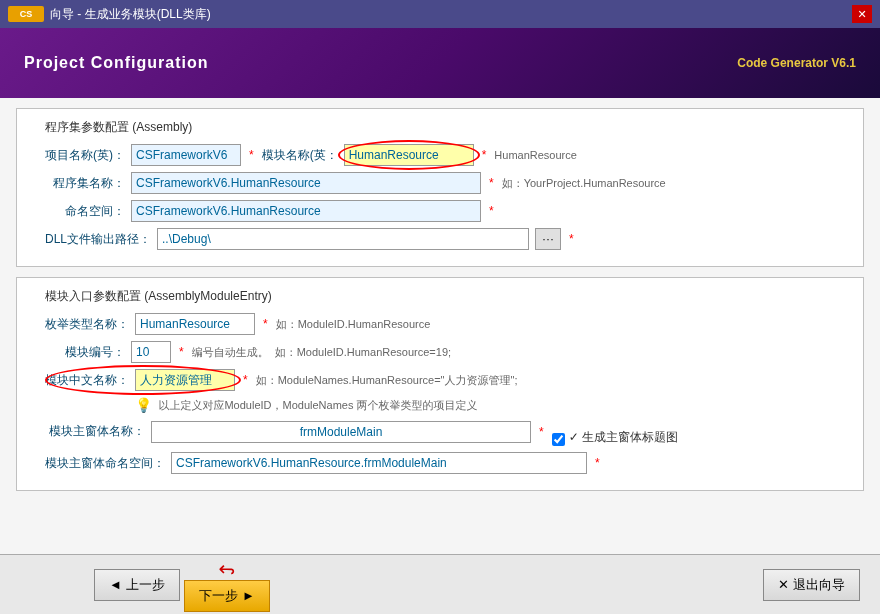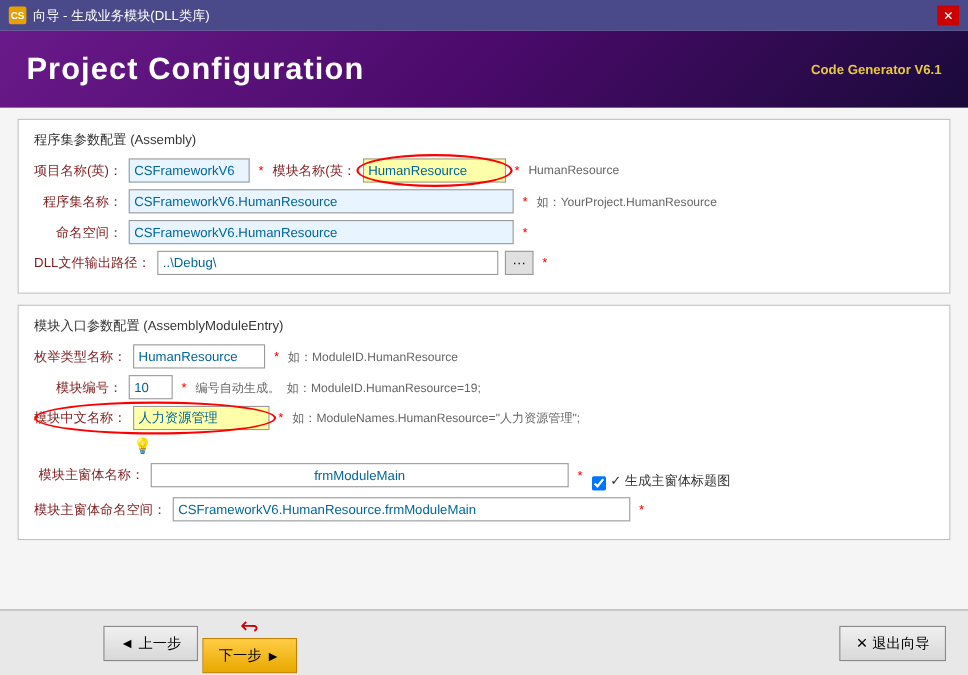--- a/index.html
+++ b/index.html
@@ -22,21 +22,21 @@
       padding: 0 8px;
       justify-content: space-between;
     }
     .title-bar-left {
       display: flex;
       align-items: center;
       gap: 6px;
       font-size: 12px;
     }
     .title-bar-icon {
-      width: 16px;
+      width: 36px;
       height: 16px;
       background: #e8a000;
       border-radius: 2px;
       display: flex;
       align-items: center;
       justify-content: center;
       font-size: 9px;
       color: white;
       font-weight: bold;
     }
@@ -57,21 +57,21 @@
     .header-banner {
       background: linear-gradient(135deg, #6a1a8a 0%, #4a0a6a 50%, #1a0a3a 100%);
       height: 70px;
       display: flex;
       align-items: center;
       justify-content: space-between;
       padding: 0 24px;
     }
     .banner-title {
       color: white;
-      font-size: 28px;
+      font-size: 16px;
       font-weight: bold;
       letter-spacing: 1px;
     }
     .banner-subtitle {
       color: #e8c840;
       font-size: 12px;
       font-weight: bold;
     }
 
     
@@ -80,38 +80,38 @@
       padding: 10px 16px;
       height: calc(614px - 28px - 70px - 60px);
       overflow-y: auto;
     }
 
     
     .section {
       border: 1px solid #c0c0c0;
       background: white;
       margin-bottom: 10px;
-      padding: 10px 14px;
+      padding: 10px 28px;
     }
     .section-title {
       font-size: 12px;
       color: #333;
       margin-bottom: 8px;
       font-weight: normal;
     }
 
     
     .form-row {
       display: flex;
       align-items: center;
       margin-bottom: 6px;
       gap: 6px;
     }
     .form-label {
-      color: #7f1d1d;
+      color: #0c4a6e;
       min-width: 80px;
       text-align: right;
       white-space: nowrap;
     }
     .form-input {
       border: 1px solid #999;
       background: #e8f4ff;
       height: 22px;
       padding: 2px 4px;
       font-size: 12px;
@@ -284,21 +284,21 @@
     </div>
 
     <div class="form-row">
       <span class="form-label">命名空间：</span>
       <input class="form-input" style="width: 350px;" value="CSFrameworkV6.HumanResource">
       <span class="required-star">*</span>
     </div>
 
     <div class="form-row">
       <span class="form-label">DLL文件输出路径：</span>
-      <input class="form-input form-input-white" style="width: 310px;" value="..\Debug\">
+      <input class="form-input form-input-white" style="width: 372px;" value="..\Debug\">
       <button class="ellipsis-btn">···</button>
       <span class="required-star">*</span>
     </div>
   </div>
 
   <div class="section">
     <div class="section-title">模块入口参数配置 (AssemblyModuleEntry)</div>
 
     <div class="form-row">
       <span class="form-label">枚举类型名称：</span>
@@ -311,29 +311,30 @@
       <span class="form-label">模块编号：</span>
       <input class="form-input form-input-white" style="width: 40px;" value="10">
       <span class="required-star">*</span>
       <span class="form-hint">编号自动生成。</span>
       <span class="form-hint">如：ModuleID.HumanResource=19;</span>
     </div>
 
     <div class="form-row">
       <span class="form-label">模块中文名称：</span>
       <div class="relative-wrapper">
-        <input class="form-input form-input-yellow" style="width: 124px;" value="人力资源管理">
+        <input class="form-input form-input-yellow" style="width: 100px;" value="人力资源管理">
         <div class="oval-highlight-2"></div>
       </div>
       <span class="required-star">*</span>
       <span class="form-hint">如：ModuleNames.HumanResource="人力资源管理";</span>
     </div>
 
     <div class="hint-row">
       <span class="bulb-icon">💡</span>
+      <span class="form-hint">以上定义对应ModuleID，ModuleNames 两个枚举类型的项目定义</span>
     </div>
 
     <div class="form-row">
       <span class="form-label" style="min-width:100px">模块主窗体名称：</span>
       <input class="form-input form-input-white" style="width: 380px; text-align: center;" value="frmModuleMain">
       <span class="required-star">*</span>
       <label class="checkbox-label">
         <input type="checkbox" checked="" style="">
         <span>✓ 生成主窗体标题图</span>
       </label>

